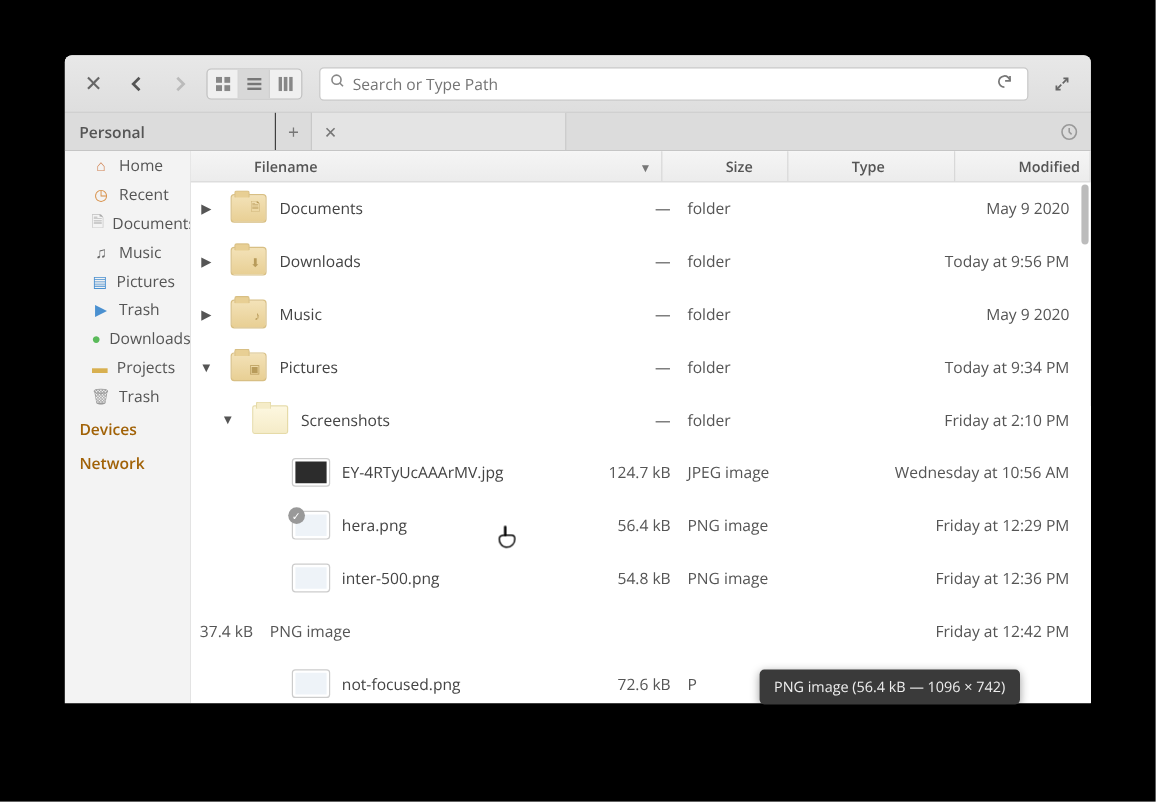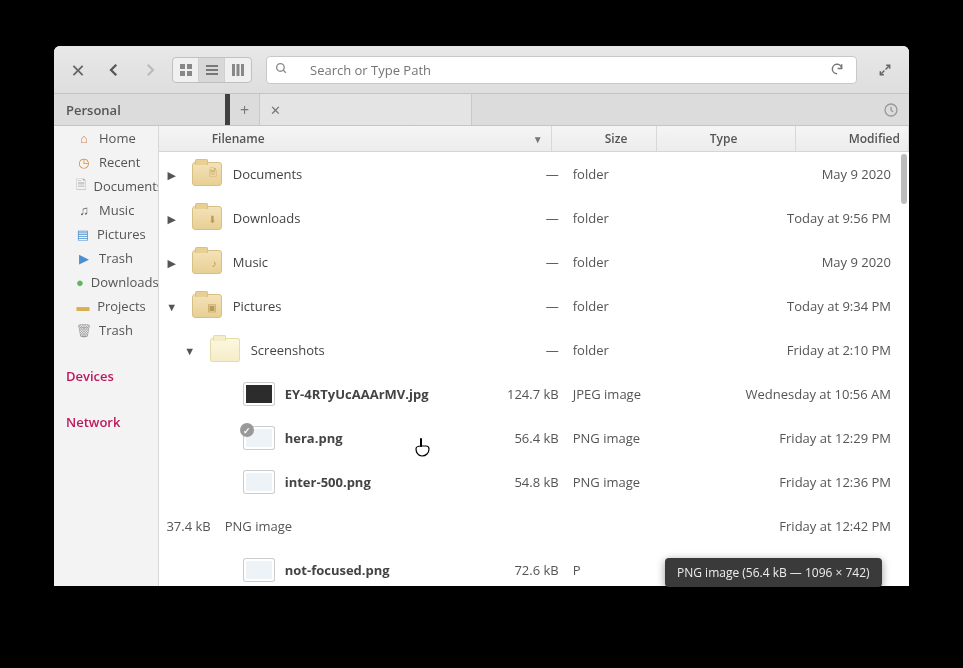--- a/index.html
+++ b/index.html
@@ -7,42 +7,42 @@
 .window { position: absolute; left: 54px; top: 46px; width: 855px; height: 540px; background: #f5f5f5; border-radius: 6px 6px 0 0; box-shadow: 0 8px 32px rgba(0,0,0,0.5); overflow: hidden; display: flex; flex-direction: column; }
 
 
 .toolbar { height: 48px; background: linear-gradient(#e8e8e8,#dedede); border-bottom: 1px solid #c5c5c5; display: flex; align-items: center; padding: 0 10px; gap: 8px; }
 .tb-btn { width: 28px; height: 28px; display:flex; align-items:center; justify-content:center; color:#666; cursor:pointer; border-radius:3px; font-size:18px; }
 .tb-btn.disabled { color:#bbb; }
 .view-group { display:flex; border:1px solid #c0c0c0; border-radius:4px; overflow:hidden; background:#f0f0f0; }
 .view-group .vb { width:26px; height:24px; display:flex; align-items:center; justify-content:center; color:#777; font-size:13px; border-right:1px solid #d0d0d0;}
 .view-group .vb:last-child{border-right:none;}
 .view-group .vb.active { background:#d8d8d8; }
-.searchbar { flex:1; height:28px; background:#fff; border:1px solid #c8c8c8; border-radius:4px; display:flex; align-items:center; padding:0 8px; gap:22px; margin:0 6px; }
+.searchbar { flex:1; height:28px; background:#fff; border:1px solid #c8c8c8; border-radius:4px; display:flex; align-items:center; padding:0 8px; gap:6px; margin:0 6px; }
 .searchbar input { border:none; outline:none; flex:1; font-size:13px; color:#444; background:transparent; }
 .searchbar .search-ic { color:#888; font-size:14px;}
 .reload-ic { color:#888; font-size:15px; padding:0 4px; cursor:pointer;}
 .max-btn { width:28px; color:#666; display:flex; justify-content:center; font-size:16px;}
 
 
 .tabbar { height:32px; background:#dcdcdc; border-bottom:1px solid #c5c5c5; display:flex; align-items:stretch; }
-.tabbar-left { width:176px; display:flex; align-items:center; padding:0 12px; font-weight:600; color:#555; font-size:13px; border-right:5px solid #404040;}
+.tabbar-left { width:176px; display:flex; align-items:center; padding:0 12px; font-weight:600; color:#555; font-size:13px; border-right:1px solid #404040;}
 .newtab { width:30px; display:flex; align-items:center; justify-content:center; color:#777; border-right:1px solid #c8c8c8; cursor:pointer;}
 .tab { width:212px; display:flex; align-items:center; gap:10px; padding:0 10px; background:#e4e4e4; border-right:1px solid #c8c8c8; color:#555; font-size:13px;}
 .tab .tab-close { color:#777; font-size:13px; cursor:pointer;}
 .tab .tab-label { flex:1; text-align:center;}
 .tabbar-spacer { flex:1; }
 .history-btn { width:36px; display:flex; align-items:center; justify-content:center; color:#999; font-size:15px;}
 
 
 .body { flex:1; display:flex; overflow:hidden; }
 
 
 .sidebar { width:176px; background:#f3f3f3; border-right:1px solid #d8d8d8; overflow-y:auto; font-size:13px; color:#555;}
-.sb-section { font-weight:600; padding:7px 12px 3px; color:#be185d; font-size:13px;margin-top:18px;}
+.sb-section { font-weight:600; padding:7px 12px 3px; color:#a16207; font-size:13px;}
 .sb-item { display:flex; align-items:center; gap:7px; padding:3px 12px 3px 22px; cursor:pointer; color:#555;}
 .sb-item .ic { width:16px; height:16px; display:flex; align-items:center; justify-content:center; font-size:13px;}
 
 
 .main { flex:1; display:flex; flex-direction:column; background:#fff; position:relative;}
 .colheader { height:26px; background:linear-gradient(#f5f5f5,#ececec); border-bottom:1px solid #d5d5d5; display:flex; align-items:center; font-size:12px; font-weight:600; color:#555;}
 .colheader .ch { padding:0 8px; border-right:1px solid #d8d8d8; height:100%; display:flex; align-items:center;margin-left:45px;}
 .ch-name { flex:0 0 348px; padding-left:8px;}
 .ch-name .sort { margin-left:auto; color:#777; font-size:10px;}
 .ch-size { flex:0 0 60px; }
@@ -52,21 +52,21 @@
 .row { height:44px; display:flex; align-items:center; font-size:13px; color:#444;}
 .row .cell-name { flex:0 0 348px; display:flex; align-items:center; gap:10px;}
 .row .disclosure { width:18px; text-align:center; color:#555; font-size:11px; cursor:pointer;}
 .row .thumb { width:32px; height:28px; display:flex; align-items:center; justify-content:center;}
 .row .fname { color:#444;}
 .row .cell-size { flex:0 0 60px; text-align:right; padding-right:8px; color:#555;}
 .row .cell-type { flex:0 0 94px; padding-left:6px; color:#555;}
 .row .cell-mod { flex:1; text-align:right; padding-right:18px; color:#555;}
 .indent1 .cell-name { padding-left:4px;}
 .indent2 .cell-name { padding-left:22px;}
-.indent3 .cell-name { padding-left:56px;font-weight:bold;}
+.indent3 .cell-name { padding-left:56px;}
 .folder-ic { width:30px; height:24px; background:linear-gradient(#f3e2b8,#e8cf94); border-radius:3px; border:1px solid #d8bf84; position:relative;}
 .folder-ic::before { content:""; position:absolute; top:-4px; left:2px; width:11px; height:5px; background:#e8cf94; border-radius:2px 2px 0 0; border:1px solid #d8bf84; border-bottom:none;}
 .folder-open { width:30px; height:24px; background:linear-gradient(#fdf7e0,#f5ecc8); border:1px solid #e6dba8; border-radius:2px; position:relative;}
 .folder-open::before { content:""; position:absolute; top:-4px; left:2px; width:11px; height:5px; background:#f5ecc8; border-radius:2px 2px 0 0; border:1px solid #e6dba8; border-bottom:none;}
 .folder-inner-ic { position:absolute; bottom:3px; right:4px; font-size:10px; color:#b89b5a;}
 .img-thumb { width:30px; height:22px; background:#2c2c2c; border:2px solid #fff; box-shadow:0 0 0 1px #ccc; border-radius:2px;}
 .img-thumb.light { background:#eef3f8;}
 .check-ic { position:absolute; width:14px; height:14px; background:#999; border-radius:50%; top:-4px; left:-4px; display:flex; align-items:center; justify-content:center; color:#fff; font-size:9px;}
 .thumb-wrap { position:relative;}
 .scrollbar-track { position:absolute; right:0; top:0; width:10px; height:100%; }
@@ -353,20 +353,20 @@
           </div>
           <div class="scrollbar-track">
             <div class="scrollbar-thumb"></div>
           </div>
       </div>
     </div>
 
   </div>
 </div>
 
-<div class="tooltip" style="left:665px; top:558px;">PNG image (56.4 kB — 1096 × 742)</div>
+<div class="tooltip" style="left:633px; top:558px;">PNG image (56.4 kB — 1096 × 742)</div>
 
 <div class="cursor" style="left:413px; top:437px;">
   <svg width="20" height="22" viewBox="0 0 20 22">
       <path d="M8 2v7M8 9c-3 0-5 1-5 3 0 3 2 7 6 7s7-3 7-7c0-2-1-3-3-3H8z" fill="#fff" stroke="#000" stroke-width="1.2"></path>
       <path d="M8 2v7" stroke="#000" stroke-width="2" stroke-linecap="round"></path>
     </svg>
 </div>
 
 </body></html>

